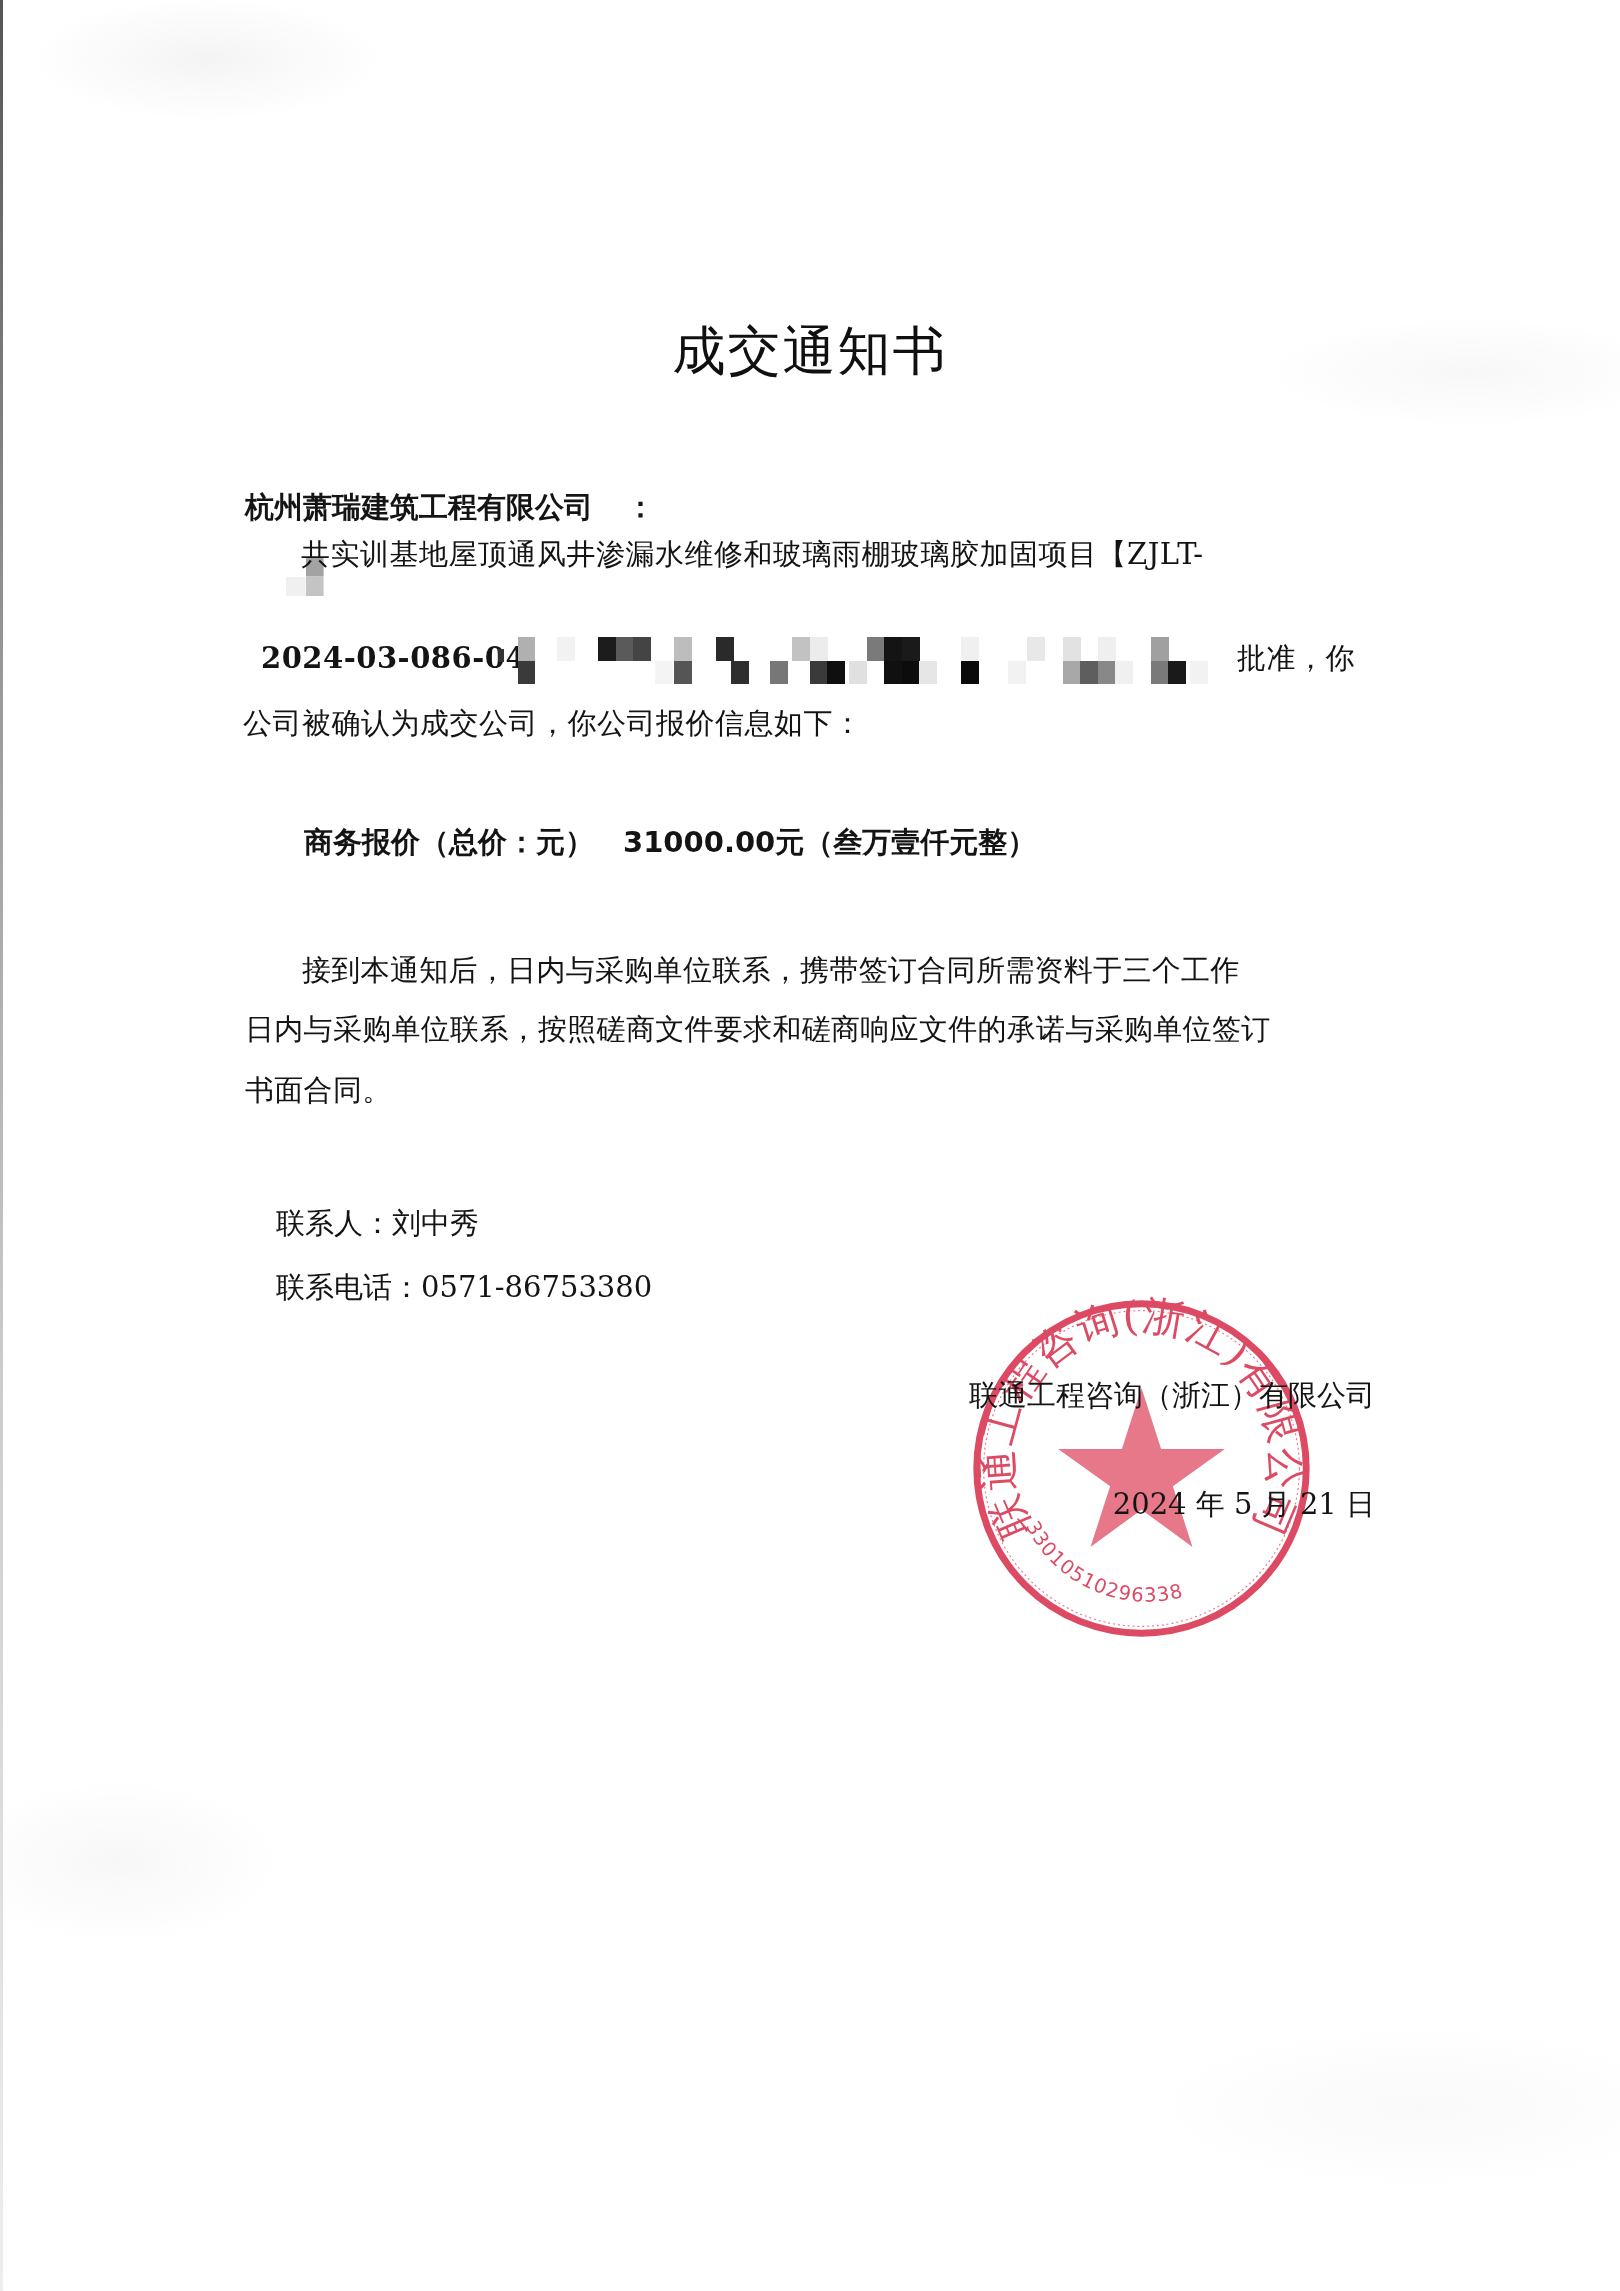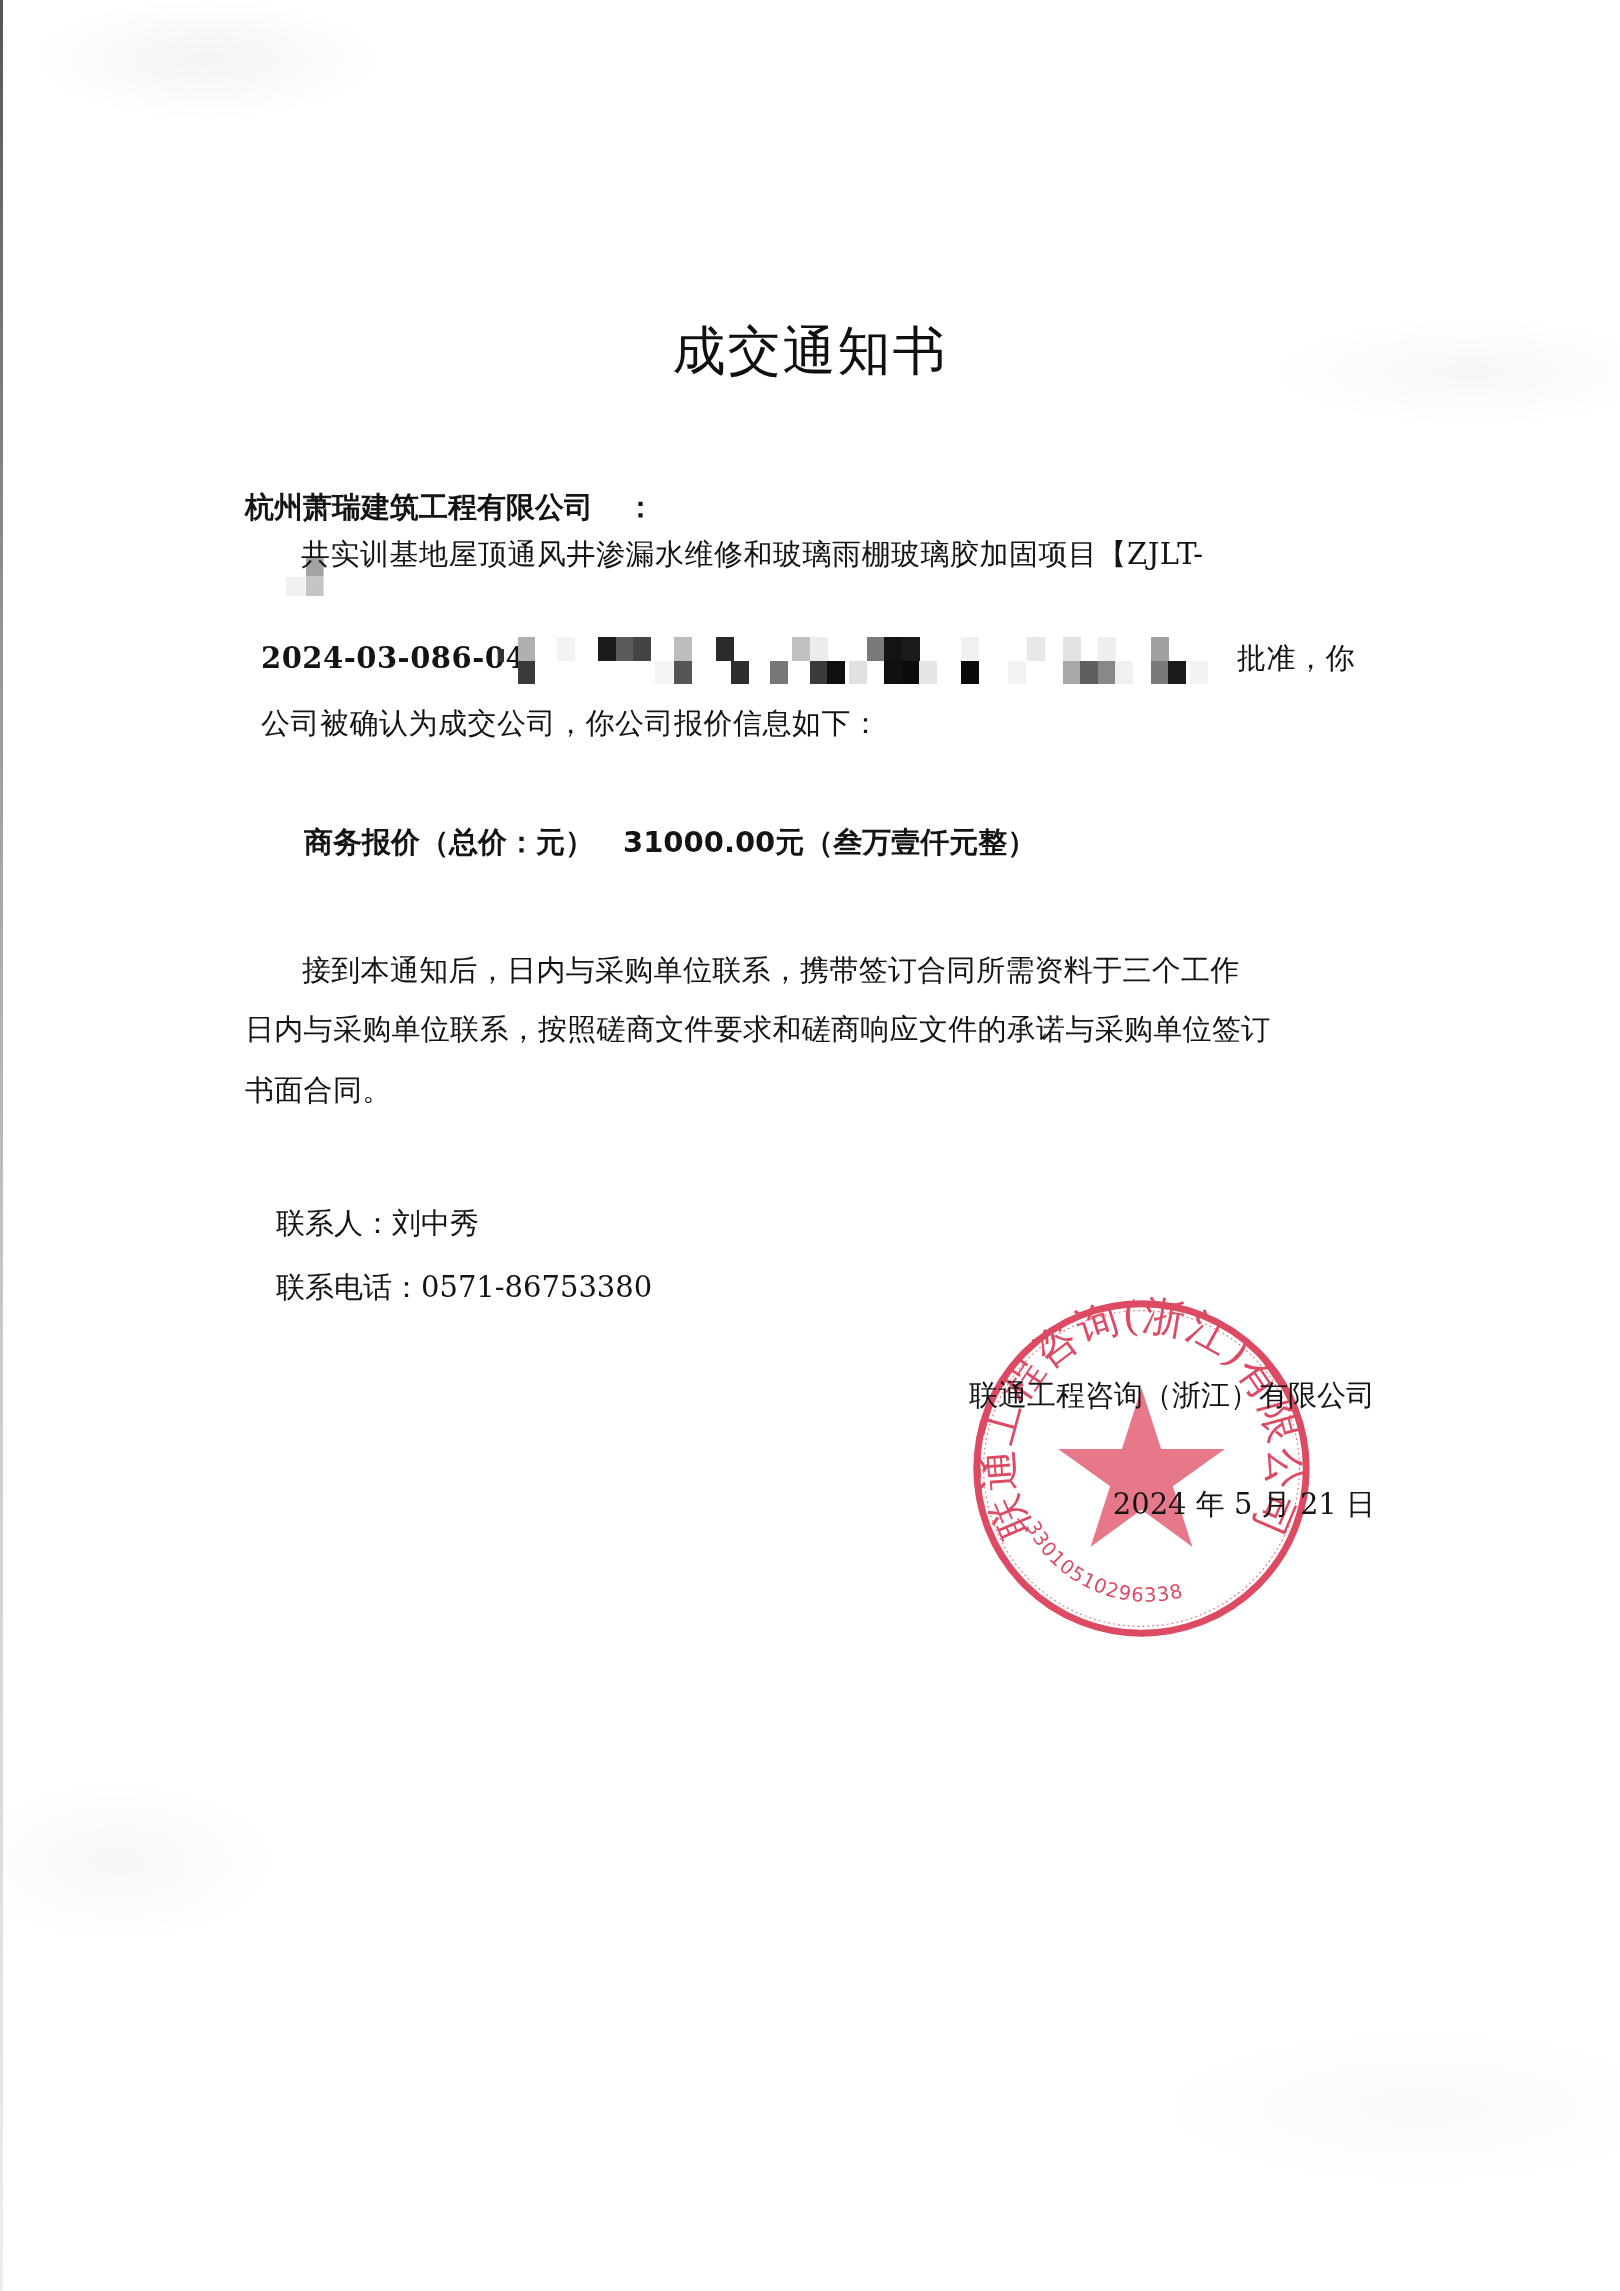--- a/index.html
+++ b/index.html
@@ -181,21 +181,21 @@
   <div class="pix" style="left:600px;top:23.5px;background:#888"></div>
   <div class="pix" style="left:600px;top:0;background:#efefef"></div>
   <div class="pix" style="left:617px;top:23.5px;background:#f0f0f0"></div>
   <div class="pix" style="left:653px;top:0;background:#a0a0a0"></div>
   <div class="pix" style="left:653px;top:23.5px;background:#7a7a7a"></div>
   <div class="pix" style="left:670px;top:23.5px;background:#1a1a1a"></div>
   <div class="pix" style="left:692px;top:23.5px;background:#f2f2f2"></div>
 </div>
 <div class="abs body-line" style="left:1237px; top:639px;">批准，你</div>
 
-<div class="abs body-line" style="left:261px; top:704px;">公司被确认为成交公司，你公司报价信息如下：</div>
+<div class="abs body-line" style="left:243px; top:704px;">公司被确认为成交公司，你公司报价信息如下：</div>
 
 <div class="abs price">
   <span>商务报价（总价：元）</span><span class="amount">31000.00元（叁万壹仟元整）</span>
 </div>
 
 <div class="abs para p1">接到本通知后，日内与采购单位联系，携带签订合同所需资料于三个工作</div>
 <div class="abs para p2">日内与采购单位联系，按照磋商文件要求和磋商响应文件的承诺与采购单位签订</div>
 <div class="abs para p3">书面合同。</div>
 
 <div class="abs contact c1">

